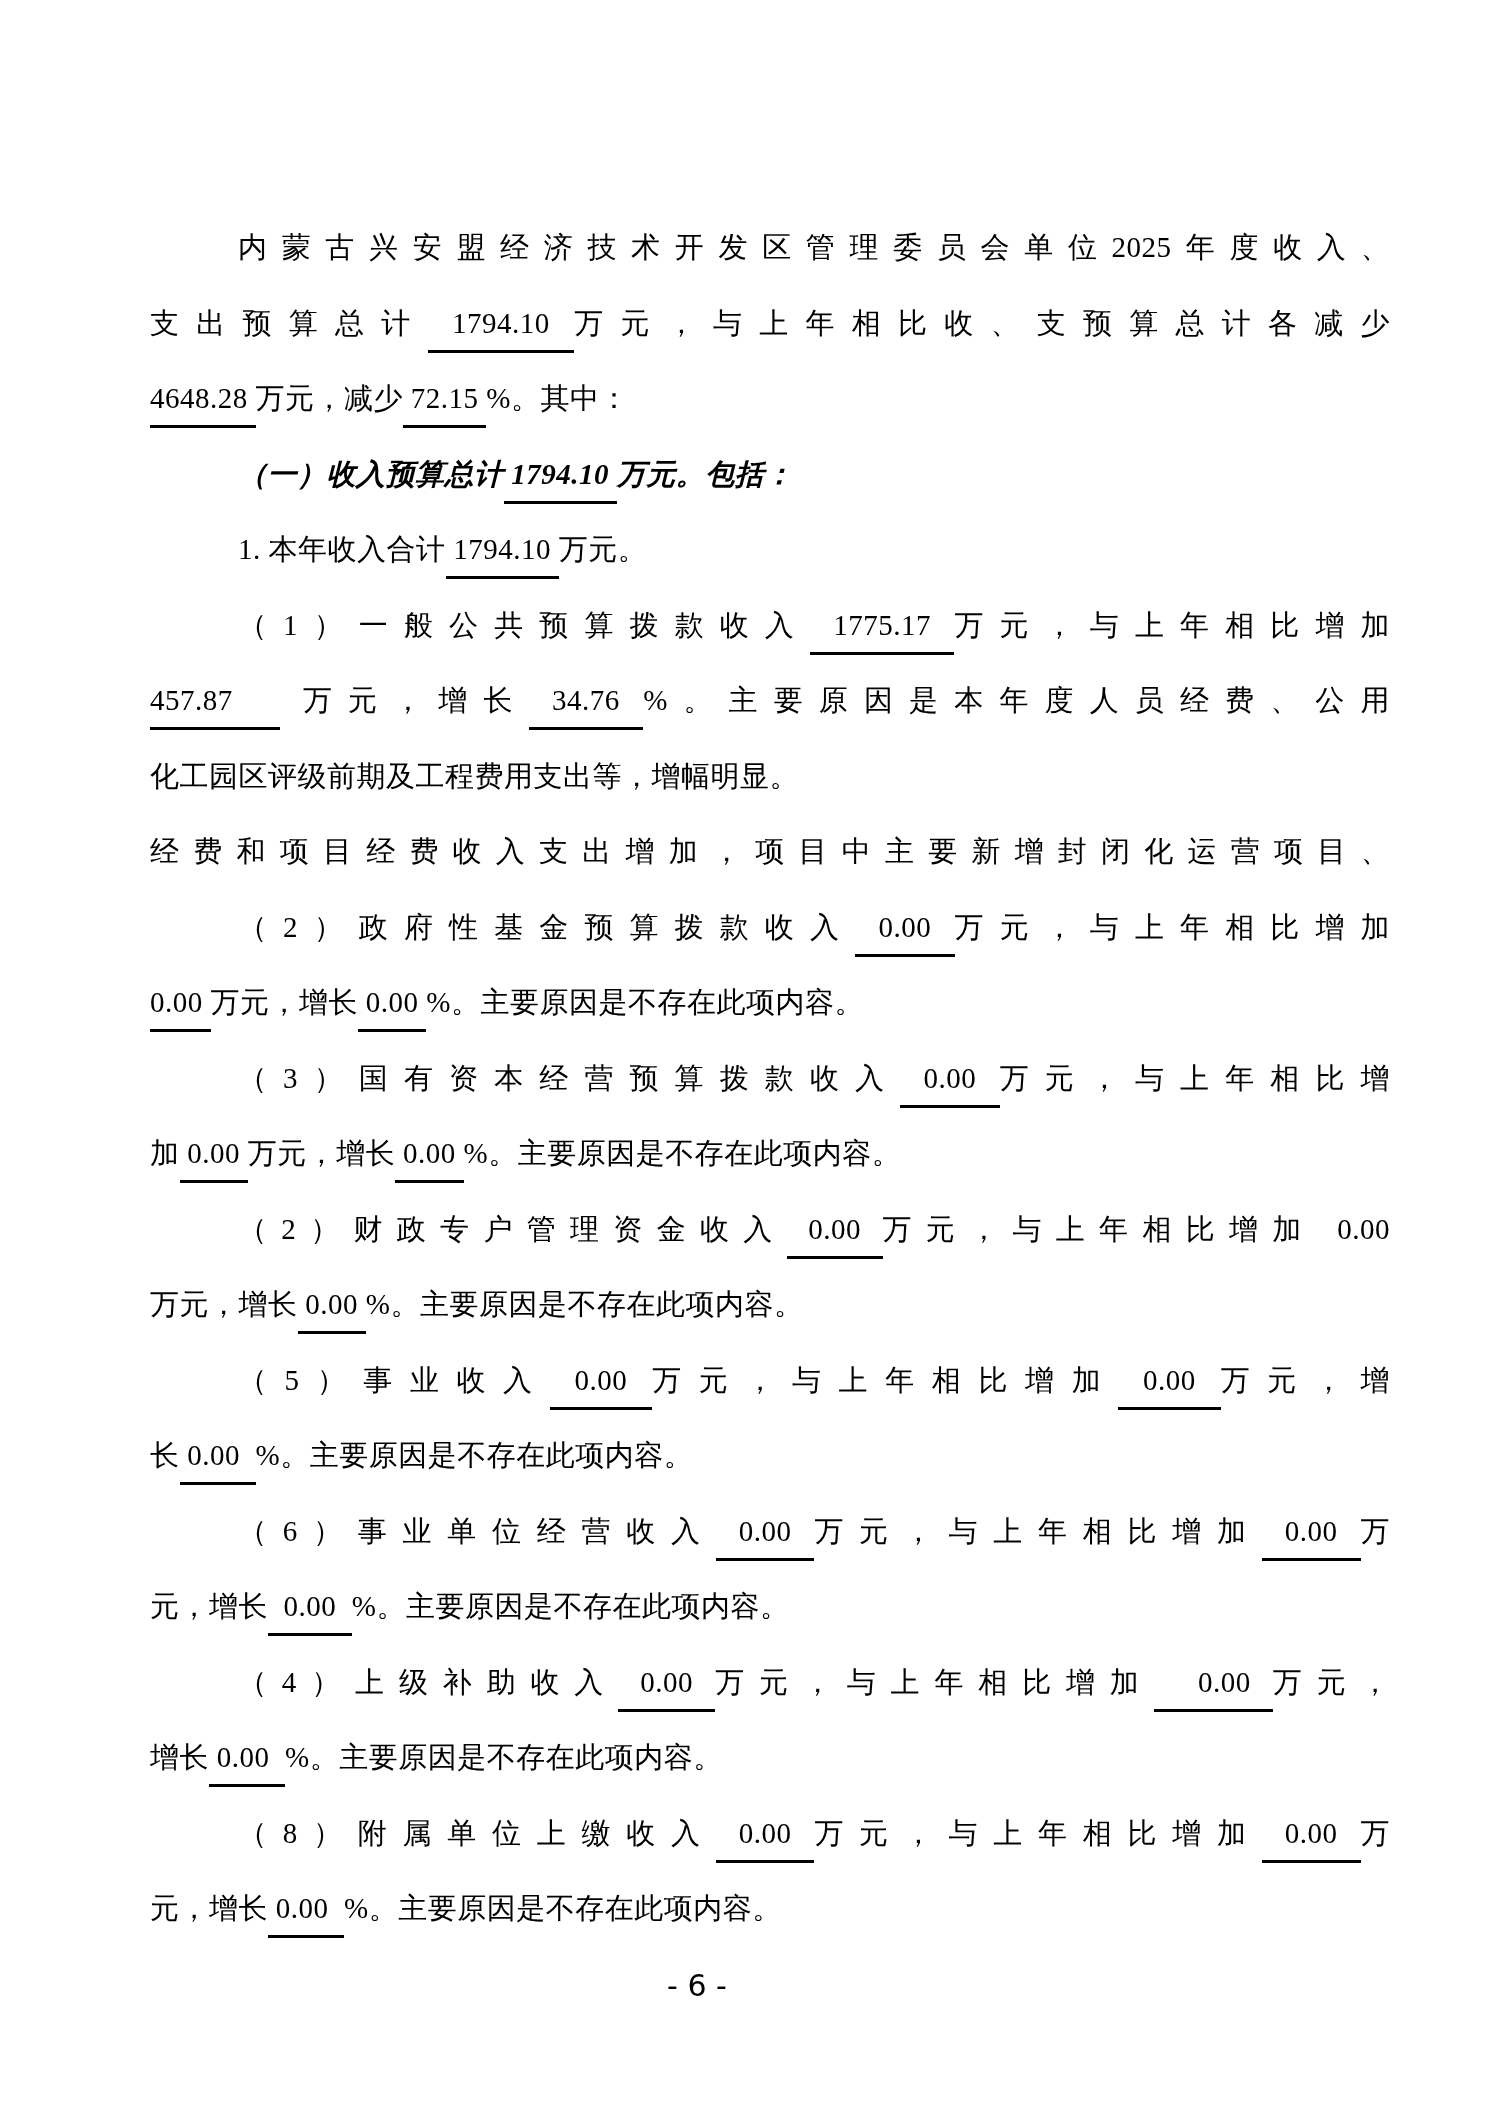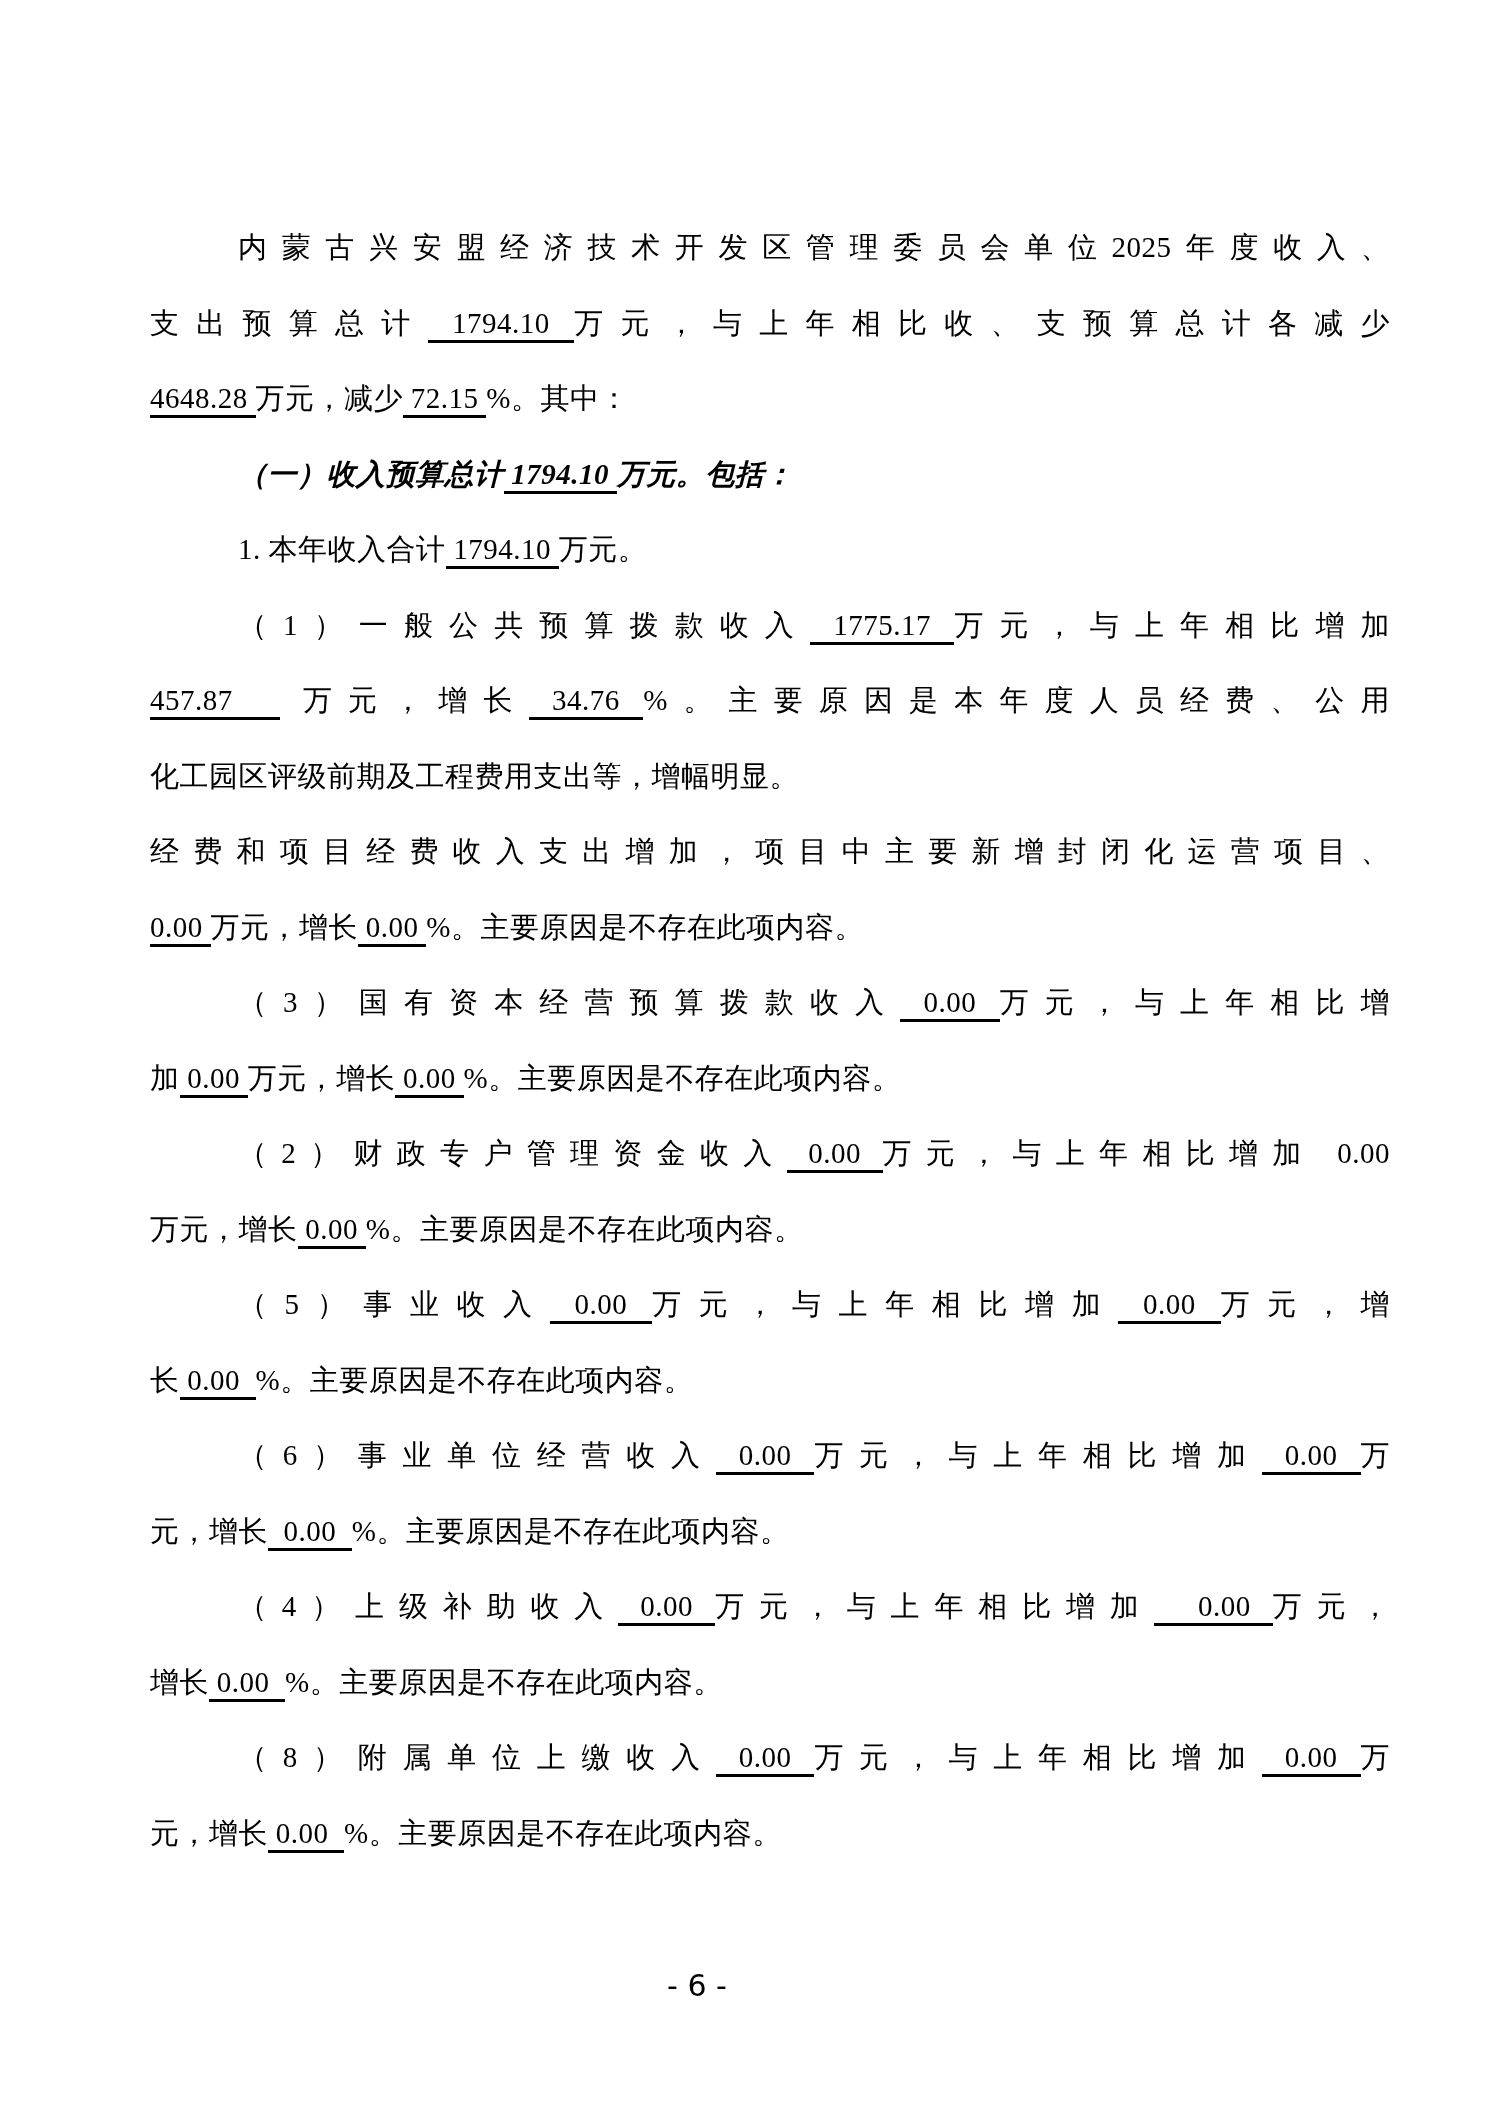--- a/index.html
+++ b/index.html
@@ -39,21 +39,21 @@
   }
   .line.indent {
     text-indent: 88px;
   }
   .line.bold {
     font-weight: bold;
     font-style: italic;
   }
   .u {
     border-bottom: 3px solid #000000;
-    padding-bottom: 1px;
+    padding-bottom: 11px;
   }
   .footer {
     position: absolute;
     left: 0;
     top: 1968px;
     width: 1394px;
     text-align: center;
     font-family: "DejaVu Sans", "Liberation Sans", sans-serif;
     font-size: 30px;
     color: #000000;
@@ -66,20 +66,21 @@
   <div class="content">
       <div class="line indent full"><span>内蒙古兴安盟经济技术开发区管理委员会单位2025年度收入、</span></div>
       <div class="line full"><span>支出预算总计</span><span class="u">&nbsp;1794.10&nbsp;</span><span>万元，与上年相比收、支预算总计各减少</span></div>
       <div class="line"><span class="u">4648.28&nbsp;</span><span>万元，减少</span><span class="u">&nbsp;72.15&nbsp;</span><span>%。其中：</span></div>
       <div class="line indent bold"><span>（一）收入预算总计</span><span class="u">&nbsp;1794.10&nbsp;</span><span>万元。包括：</span></div>
       <div class="line indent"><span>1.&nbsp;本年收入合计</span><span class="u">&nbsp;1794.10&nbsp;</span><span>万元。</span></div>
       <div class="line indent full"><span>（1）一般公共预算拨款收入</span><span class="u">&nbsp;1775.17&nbsp;</span><span>万元，与上年相比增加</span></div>
       <div class="line full"><span class="u">457.87&nbsp;&nbsp;</span><span>&nbsp;万元，增长</span><span class="u">&nbsp;34.76&nbsp;</span><span>%。主要原因是本年度人员经费、公用</span></div>
       <div class="line"><span>化工园区评级前期及工程费用支出等，增幅明显。</span></div>
       <div class="line full"><span>经费和项目经费收入支出增加，项目中主要新增封闭化运营项目、</span></div>
+      <div class="line indent full"><span>（2）政府性基金预算拨款收入</span><span class="u">&nbsp;0.00&nbsp;</span><span>万元，与上年相比增加</span></div>
       <div class="line"><span class="u">0.00&nbsp;</span><span>万元，增长</span><span class="u">&nbsp;0.00&nbsp;</span><span>%。主要原因是不存在此项内容。</span></div>
       <div class="line indent full"><span>（3）国有资本经营预算拨款收入</span><span class="u">&nbsp;0.00&nbsp;</span><span>万元，与上年相比增</span></div>
       <div class="line"><span>加</span><span class="u">&nbsp;0.00&nbsp;</span><span>万元，增长</span><span class="u">&nbsp;0.00&nbsp;</span><span>%。主要原因是不存在此项内容。</span></div>
       <div class="line indent full"><span>（2）财政专户管理资金收入</span><span class="u">&nbsp;0.00&nbsp;</span><span>万元，与上年相比增加&nbsp;0.00</span></div>
       <div class="line"><span>万元，增长</span><span class="u">&nbsp;0.00&nbsp;</span><span>%。主要原因是不存在此项内容。</span></div>
       <div class="line indent full"><span>（5）事业收入</span><span class="u">&nbsp;0.00&nbsp;</span><span>万元，与上年相比增加</span><span class="u">&nbsp;0.00&nbsp;</span><span>万元，增</span></div>
       <div class="line"><span>长</span><span class="u">&nbsp;0.00&nbsp;&nbsp;</span><span>%。主要原因是不存在此项内容。</span></div>
       <div class="line indent full"><span>（6）事业单位经营收入</span><span class="u">&nbsp;0.00&nbsp;</span><span>万元，与上年相比增加</span><span class="u">&nbsp;0.00&nbsp;</span><span>万</span></div>
       <div class="line"><span>元，增长</span><span class="u">&nbsp;&nbsp;0.00&nbsp;&nbsp;</span><span>%。主要原因是不存在此项内容。</span></div>
       <div class="line indent full"><span>（4）上级补助收入</span><span class="u">&nbsp;0.00&nbsp;</span><span>万元，与上年相比增加</span><span class="u">&nbsp;&nbsp;0.00&nbsp;</span><span>万元，</span></div>

